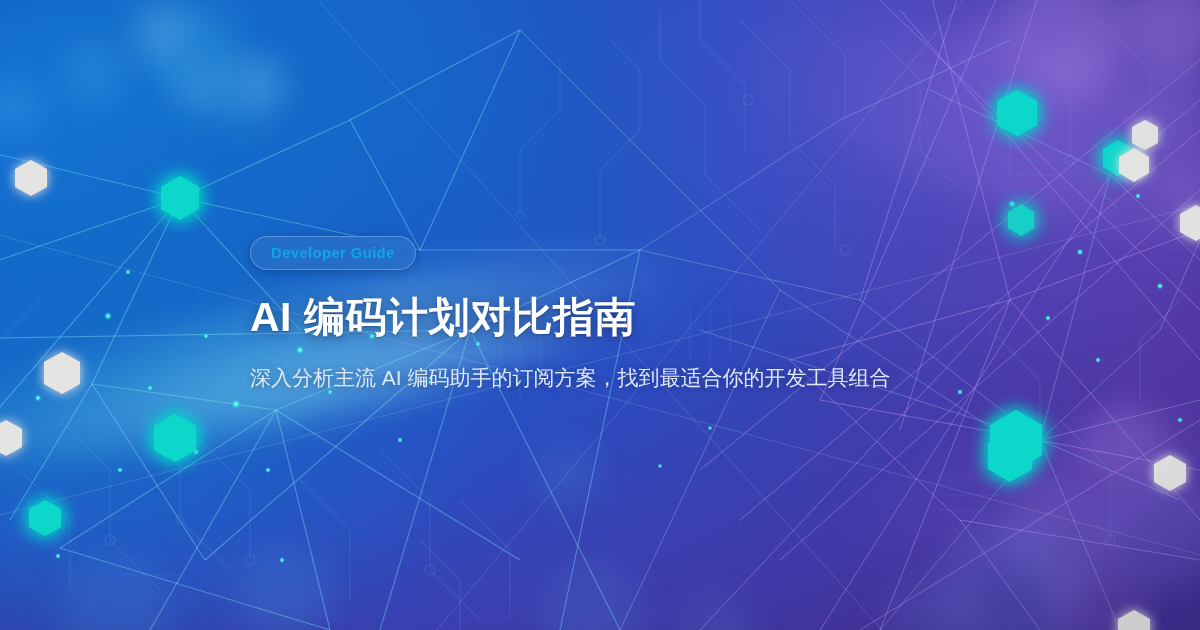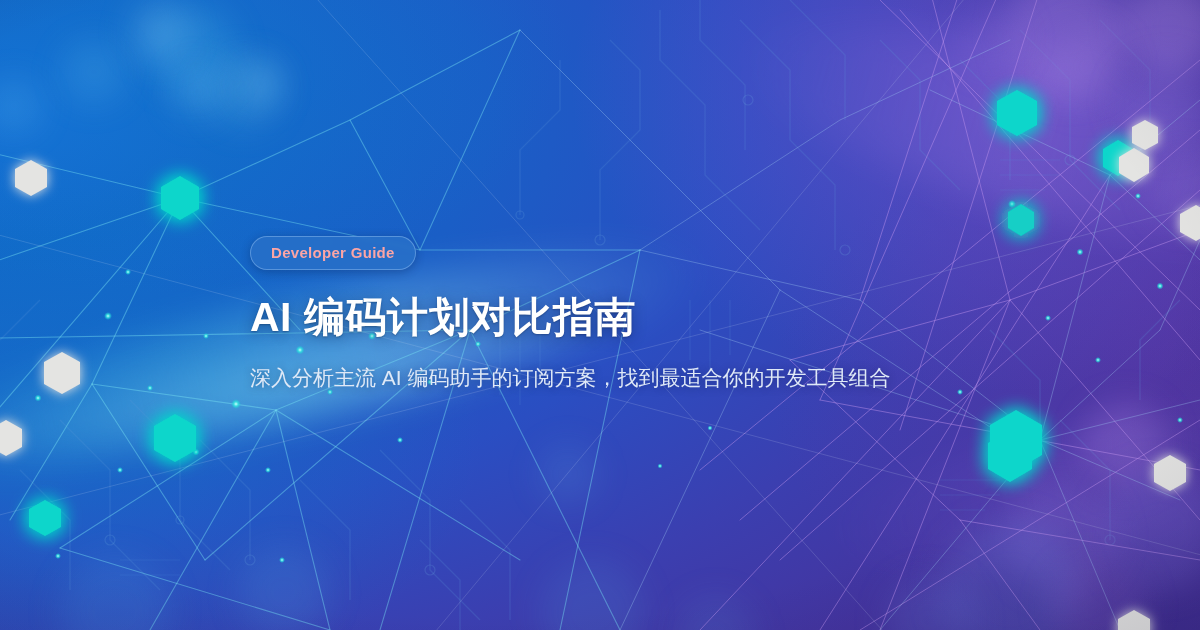--- a/index.html
+++ b/index.html
@@ -79,21 +79,21 @@
     z-index:20;
   }
 
   .badge{
     display:inline-flex; align-items:center; justify-content:center;
     height:34px; padding:0 20px;
     border-radius:17px;
     background:rgba(41,113,200,.78);
     border:1px solid rgba(150,195,245,.45);
     box-shadow:0 2px 10px rgba(6,26,70,.30);
-    color:#fca5a5;
+    color:#0ea5e9;
     font-size:15px; font-weight:bold;
     letter-spacing:.3px;
     white-space:nowrap;
     backdrop-filter:blur(2px);
   }
 
   .title{
     margin-top:26px;
     color:#ffffff;
     font-size:41px;

